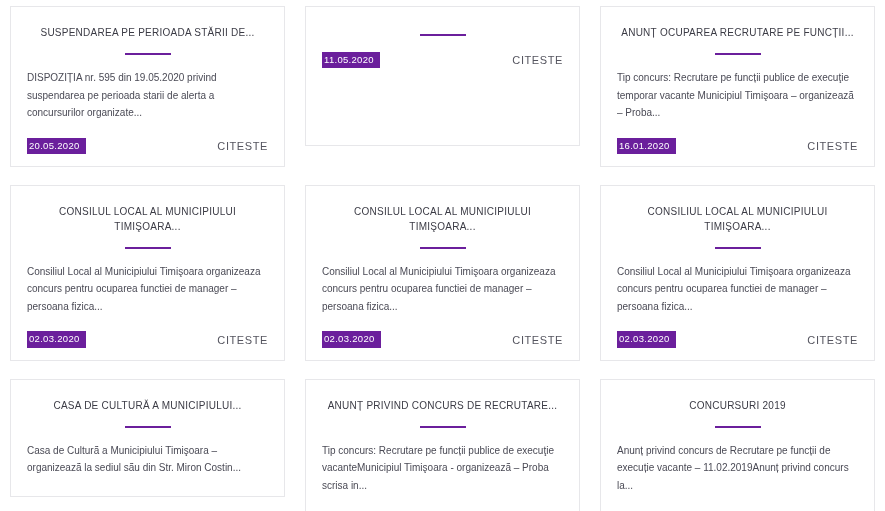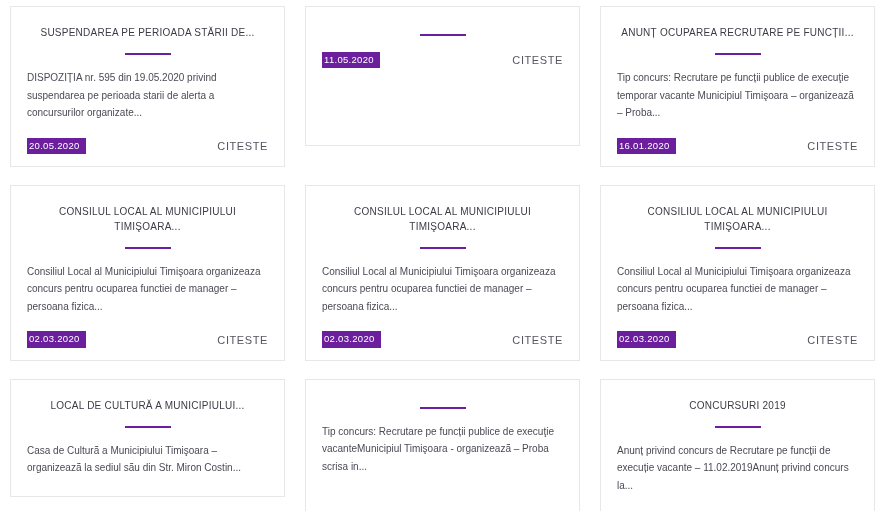--- a/index.html
+++ b/index.html
@@ -137,27 +137,28 @@
     <div class="card-title">CONSILIUL LOCAL AL MUNICIPIULUI TIMIŞOARA...</div>
     <div class="divider"></div>
     <div class="card-excerpt">Consiliul Local al Municipiului Timişoara organizeaza concurs pentru ocuparea functiei de manager – persoana fizica...</div>
     <div class="card-footer">
       <span class="date-badge">02.03.2020</span>
       <span class="read-more">CITESTE</span>
     </div>
   </div>
 
   <div class="card short">
-    <div class="card-title">LOCAL DE CULTURĂ A MUNICIPIULUI...</div>
+    <div class="card-title">CASA DE CULTURĂ A MUNICIPIULUI...</div>
     <div class="divider"></div>
     <div class="card-excerpt">Casa de Culturã a Municipiului Timişoara – organizeazã  la sediul sãu din Str. Miron Costin...</div>
 
   </div>
 
   <div class="card tall">
+    <div class="card-title">ANUNȚ PRIVIND CONCURS DE RECRUTARE...</div>
     <div class="divider"></div>
     <div class="card-excerpt">Tip concurs: Recrutare pe funcții publice de execuţie vacanteMunicipiul Timişoara - organizeazã – Proba scrisa in...</div>
 
   </div>
 
   <div class="card tall">
     <div class="card-title">CONCURSURI 2019</div>
     <div class="divider"></div>
     <div class="card-excerpt">Anunț privind concurs de Recrutare pe funcții de execuție vacante – 11.02.2019Anunț privind concurs la...</div>
 

